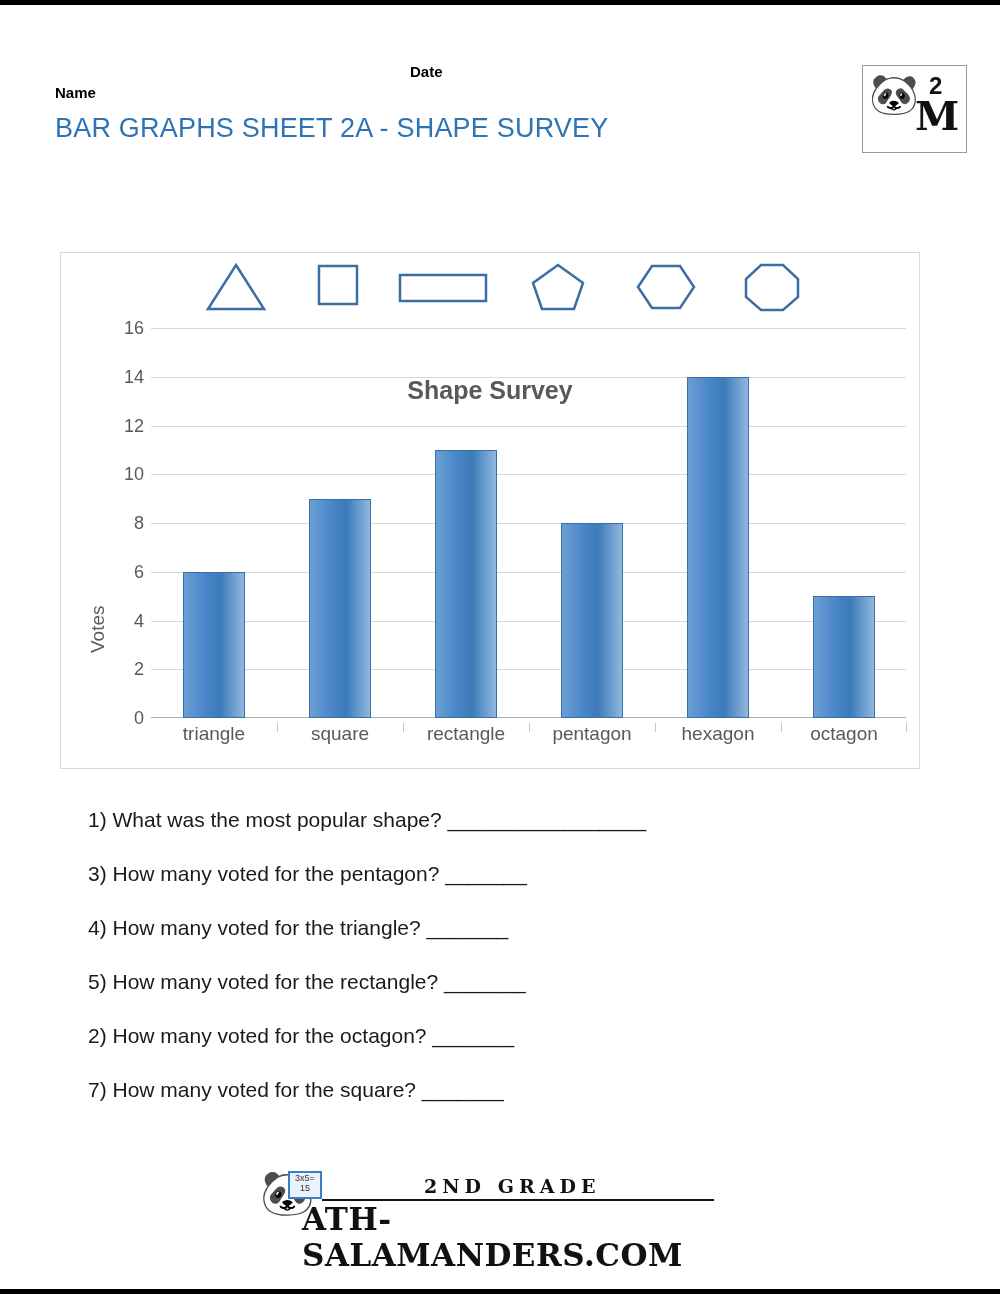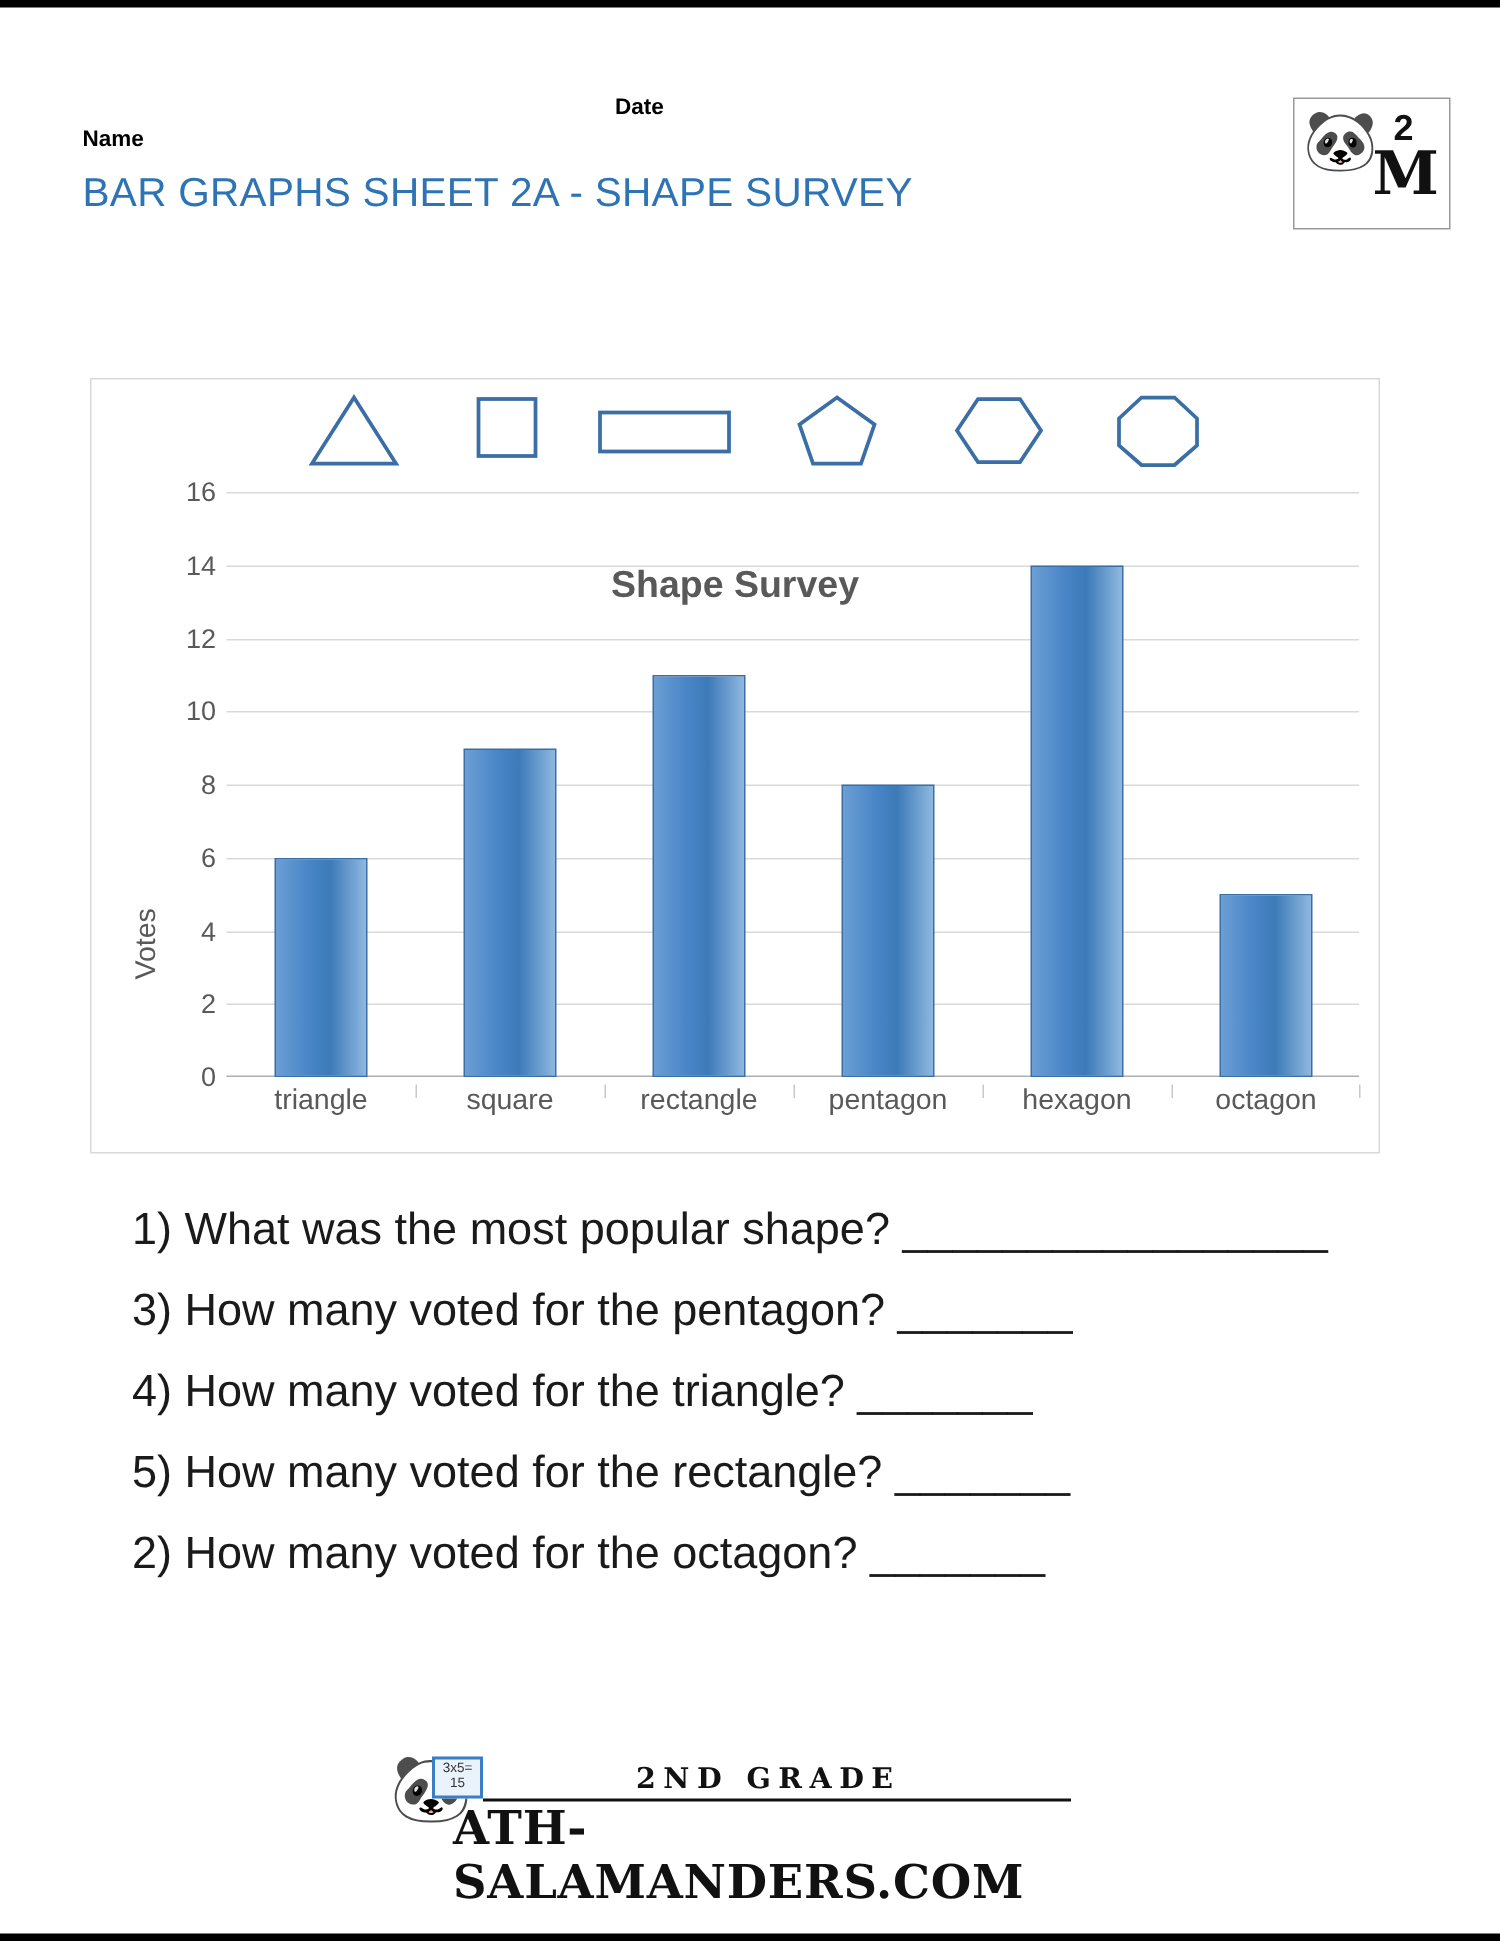--- a/index.html
+++ b/index.html
@@ -175,21 +175,21 @@
     background: #c8c8c8;
   }
 
   
   .questions {
     position: absolute;
     left: 88px; top: 788px;
     width: 860px;
   }
   .q {
-    font-size: 30px;
+    font-size: 21px;
     line-height: 54px;
     color: #1a1a1a;
     white-space: pre;
   }
 
   
   .footer {
     position: absolute;
     left: 0; right: 0; bottom: 40px;
     height: 80px;
@@ -347,20 +347,21 @@
       <div class="xl" style="left:630px;">octagon</div>
     </div>
   </div>
 
   <div class="questions">
     <div class="q">1) What was the most popular shape? _________________</div>
     <div class="q">3) How many voted for the pentagon? _______</div>
     <div class="q">4) How many voted for the triangle? _______</div>
     <div class="q">5) How many voted for the rectangle? _______</div>
     <div class="q">2) How many voted for the octagon? _______</div>
+    <div class="q">7) How many voted for the square? _______</div>
   </div>
 
   <div class="footer">
     <div class="footer-inner">
       <div class="foot-sal">🐼
         <span class="board">3x5= 15</span>
       </div>
       <div class="grade">2ND GRADE</div>
       <div class="grade-rule"></div>
       <div class="brand">ATH-SALAMANDERS.COM</div>

